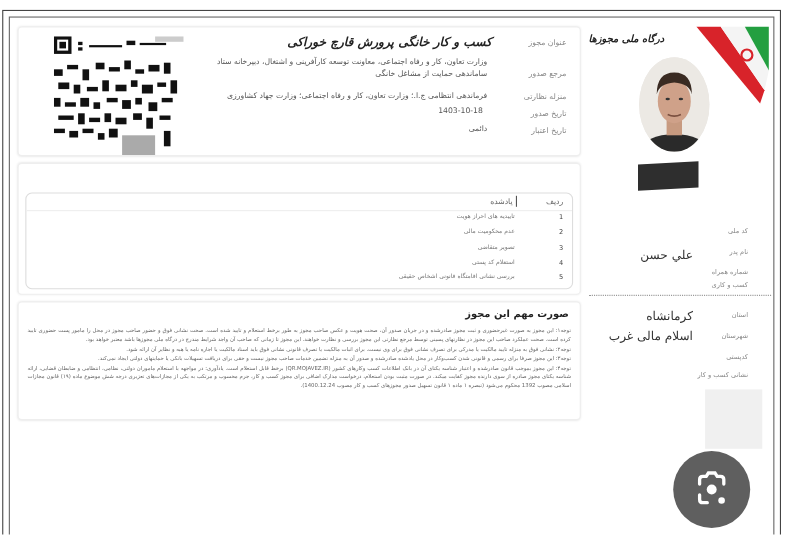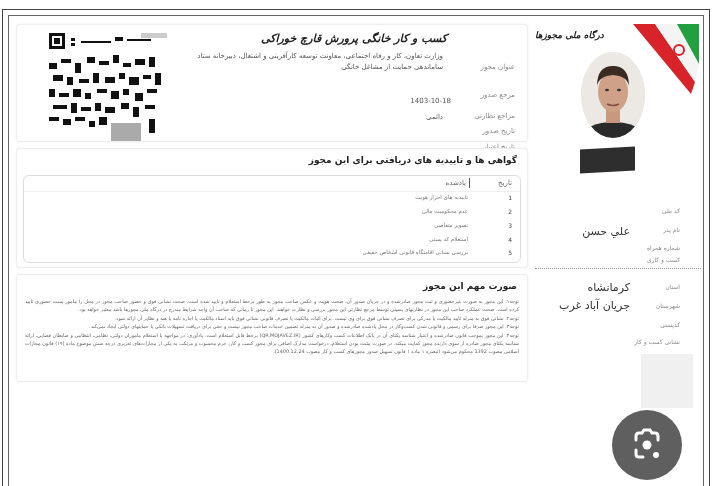--- a/index.html
+++ b/index.html
@@ -2,21 +2,21 @@
 <html><head>
 <meta charset="utf-8">
 <style>
   html,body{margin:0;padding:0;}
   body{width:715px;height:486px;background:#fff;position:relative;overflow:hidden;font-family:"DejaVu Sans",sans-serif;color:#333;}
   .frame-outer{position:absolute;left:2px;top:9px;width:708px;height:480px;border:1.5px solid #444;box-sizing:border-box;}
   .frame-inner{position:absolute;left:8px;top:15px;width:696px;height:474px;border:1px solid #666;box-sizing:border-box;}
   .card{position:absolute;background:#fff;border:1px solid #eee;border-radius:4px;box-shadow:0 0 2px rgba(0,0,0,.08);}
   .license-card{left:16px;top:24px;width:510px;height:116px;}
   .qr{position:absolute;left:32px;top:8px;width:118px;height:108px;}
-  .lbl{position:absolute;font-size:7px;color:#888;direction:rtl;text-align:left;margin-top:28px;}
+  .lbl{position:absolute;font-size:7px;color:#888;direction:rtl;text-align:left;}
   .val{position:absolute;font-size:7px;color:#555;direction:rtl;text-align:right;}
   .title{position:absolute;font-size:11px;font-weight:bold;color:#222;direction:rtl;text-align:right;}
   .certs-card{left:16px;top:148px;width:510px;height:118px;}
   .certs-title{position:absolute;right:10px;top:6px;font-size:9px;font-weight:bold;color:#222;direction:rtl;}
   .certs-table{position:absolute;left:6px;top:26px;width:496px;height:86px;border:1px solid #ddd;border-radius:6px;}
   .th{position:absolute;top:3px;font-size:7px;color:#666;direction:rtl;}
   .th-sep{position:absolute;top:2px;left:445px;width:1px;height:10px;background:#555;}
   .th-line{position:absolute;left:0;right:0;top:15px;height:1px;background:#eee;}
   .tr{position:absolute;left:0;right:0;height:14px;}
   .td-num{position:absolute;right:8px;font-size:6px;color:#444;}
@@ -94,31 +94,31 @@
         <rect x="40" y="88" width="6" height="6"></rect>
         <rect x="50" y="84" width="8" height="8"></rect>
         <rect x="100" y="86" width="6" height="14"></rect>
     </g>
     <rect x="62" y="90" width="30" height="18" fill="#aaa"></rect>
   </svg>
   <span class="lbl" style="right:12px;top:10px;">عنوان مجوز</span>
   <span class="title" style="right:80px;top:7px;font-style:italic;">کسب و کار خانگی پرورش قارچ خوراکی</span>
   <span class="lbl" style="right:12px;top:38px;">مرجع صدور</span>
   <span class="val" style="right:84px;top:26px;width:260px;line-height:11px;">وزارت تعاون، کار و رفاه اجتماعی، معاونت توسعه کارآفرینی و اشتغال، دبیرخانه ستاد ساماندهی حمایت از مشاغل خانگی</span>
-  <span class="lbl" style="right:12px;top:59px;">مراجع نظارتی</span>
+  <span class="lbl" style="right:12px;top:59px;">منزله نظارتی</span>
+  <span class="val" style="right:84px;top:58px;white-space:nowrap;">فرماندهی انتظامی ج.ا.؛ وزارت تعاون، کار و رفاه اجتماعی؛ وزارت جهاد کشاورزی</span>
   <span class="lbl" style="right:12px;top:74px;">تاریخ صدور</span>
-  <span class="val" style="right:76px;top:72px;direction:ltr;text-align:right;">1403-10-18</span>
+  <span class="val" style="right:88px;top:72px;direction:ltr;text-align:right;">1403-10-18</span>
   <span class="lbl" style="right:12px;top:90px;">تاریخ اعتبار</span>
   <span class="val" style="right:84px;top:88px;">دائمی</span>
 </div>
 
 <div class="card certs-card">
-  <div class="certs-title">گواهی ها و تاییدیه های دریافتی برای این مجوز</div>
   <div class="certs-table">
-    <span class="th" style="right:8px;">تاریخ</span>
+    <span class="th" style="right:8px;">ردیف</span>
     <span class="th-sep"></span>
     <span class="th" style="right:54px;">یادشده</span>
     <div class="th-line"></div>
     <div class="tr" style="top:18px;">
         <span class="td-num">1</span>
         <span class="td-title">تاییدیه های احراز هویت</span>
       </div>
     <div class="tr" style="top:32px;">
         <span class="td-num">2</span>
         <span class="td-title">عدم محکومیت مالی</span>
@@ -171,21 +171,21 @@
 
 <span class="side-lbl" style="top:207px;">کد ملی</span>
 <span class="side-lbl" style="top:226px;">نام پدر</span>
 <span class="side-val" style="top:225px;">علي حسن</span>
 <span class="side-lbl" style="top:244px;">شماره همراه</span>
 <span class="side-lbl" style="top:256px;">کسب و کاری</span>
 <div class="divider"></div>
 <span class="side-lbl" style="top:283px;">استان</span>
 <span class="side-val" style="top:281px;">کرمانشاه</span>
 <span class="side-lbl" style="top:302px;">شهرستان</span>
-<span class="side-val" style="top:299px;">جریان آباد غرب</span>
+<span class="side-val" style="top:299px;">اسلام مالی غرب</span>
 <span class="side-lbl" style="top:321px;">کدپستی</span>
 <span class="side-lbl" style="top:338px;">نشانی کسب و کار</span>
 <div class="blank-box"></div>
 
 <div class="lens-btn">
   <svg width="70" height="70" viewBox="0 0 70 70">
     <path d="M24 30 V26 Q24 23 27 23 H30 L32 20 H38 L40 23 H43 Q46 23 46 26 V30" stroke="#fff" stroke-width="3" fill="none" stroke-linecap="round"></path>
     <path d="M24 40 V44 Q24 47 27 47 H31" stroke="#fff" stroke-width="3" fill="none" stroke-linecap="round"></path>
     <circle cx="35" cy="35" r="4.5" fill="#fff"></circle>
     <circle cx="44" cy="45" r="3" fill="#fff"></circle>

